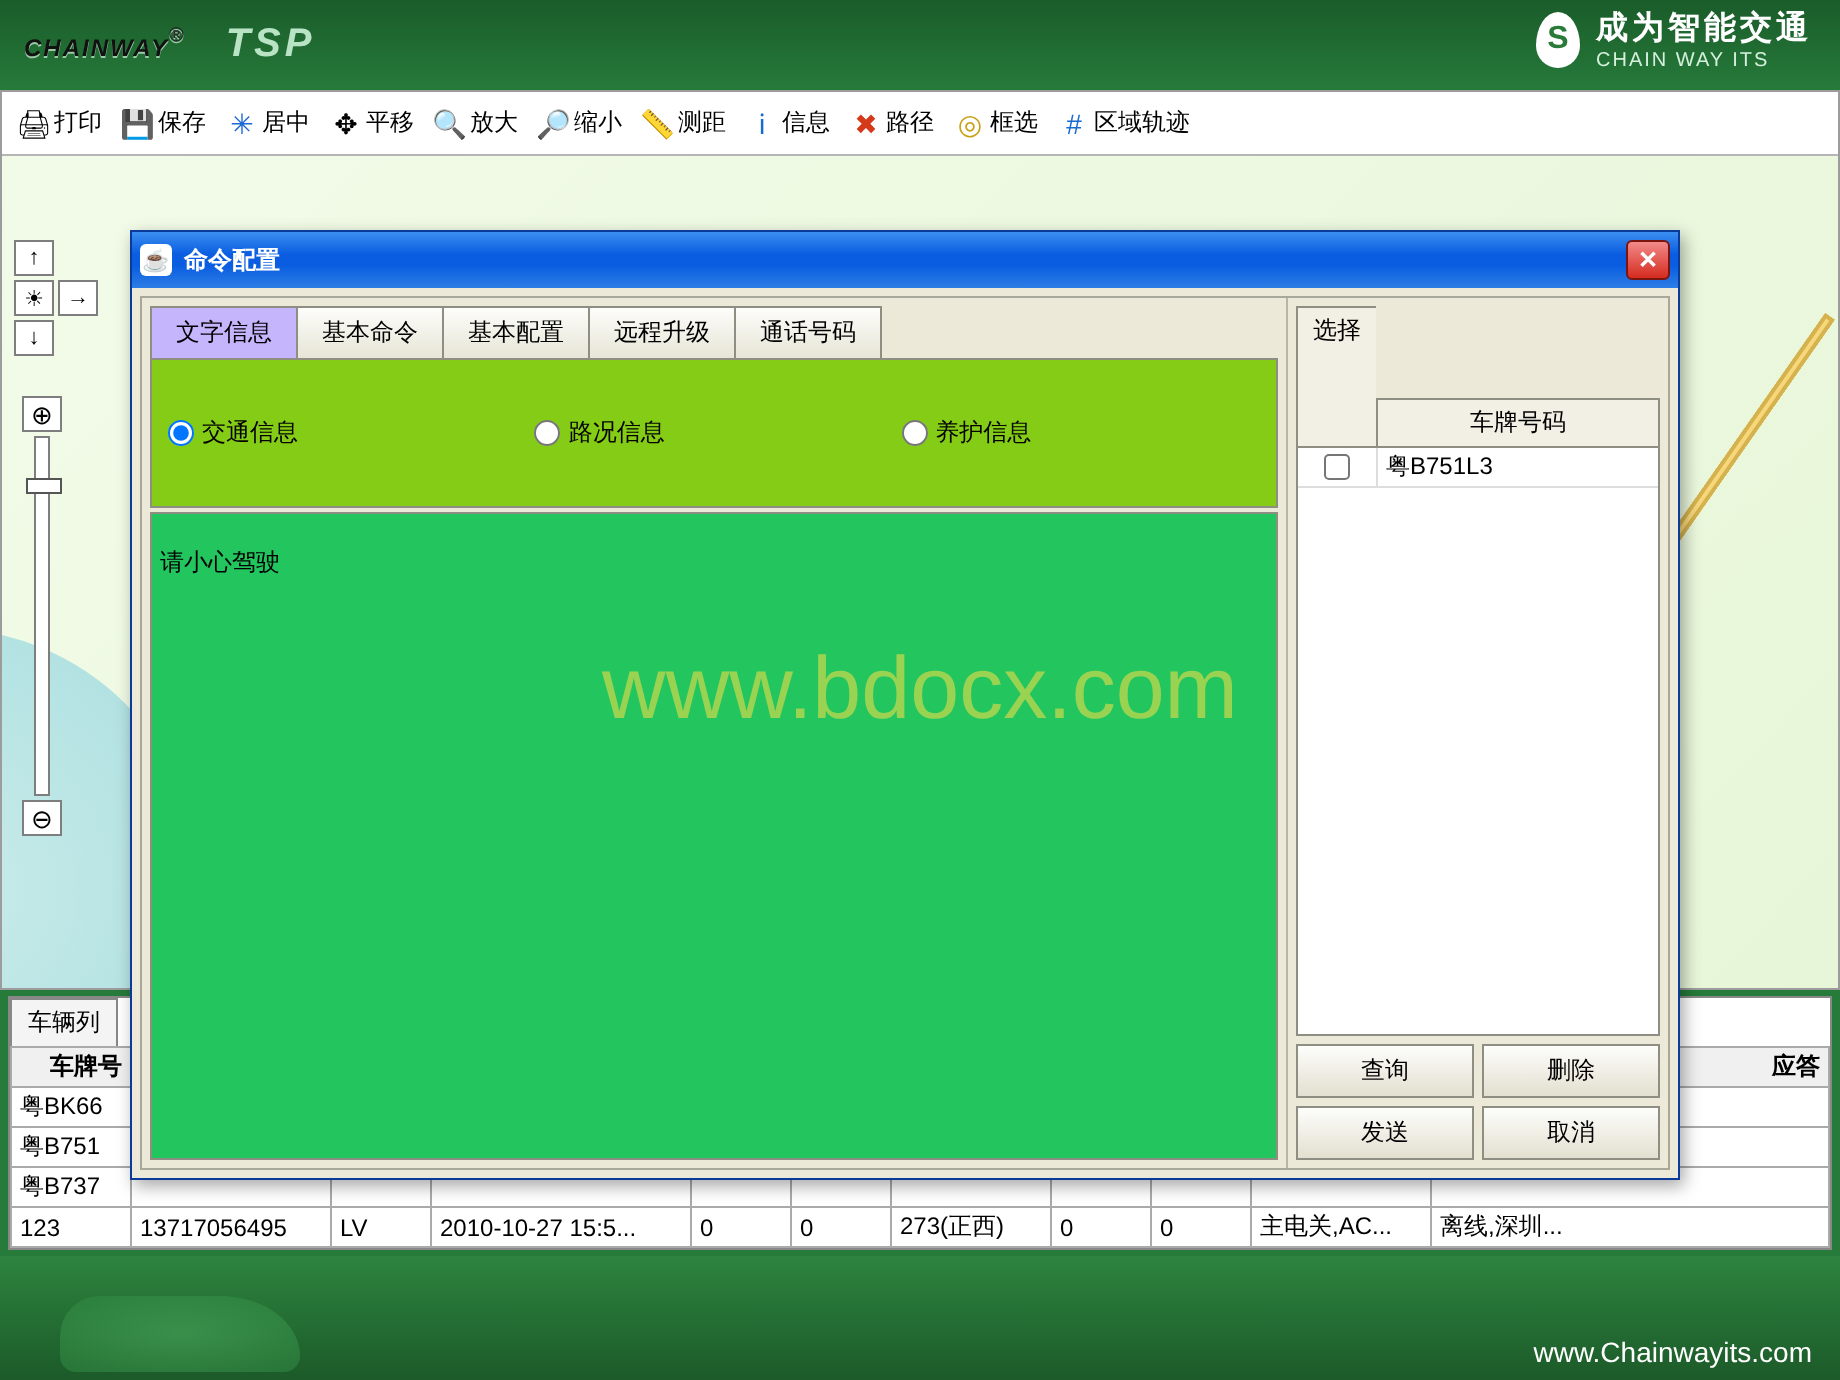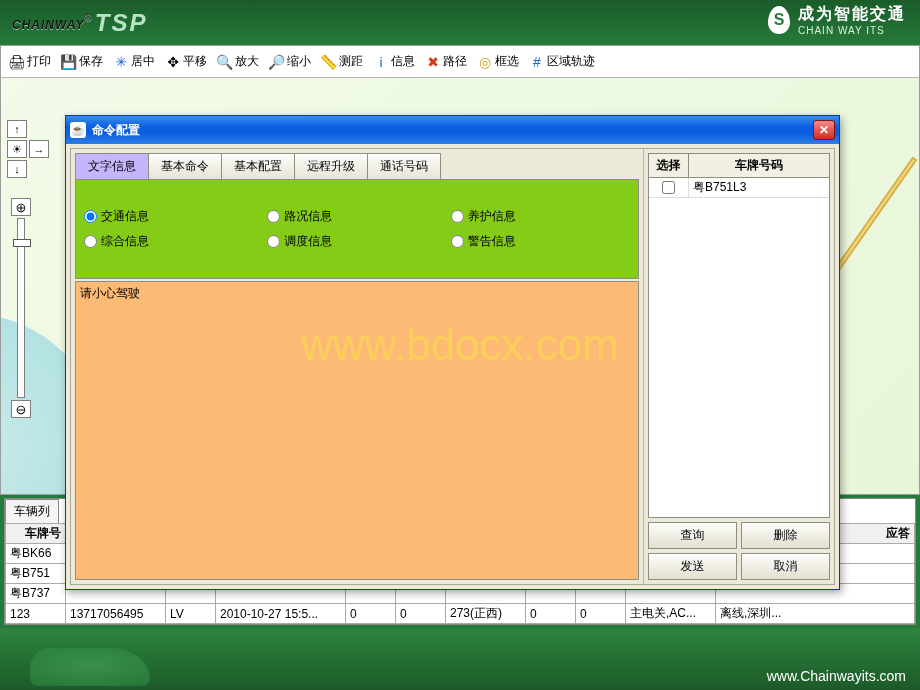--- a/index.html
+++ b/index.html
@@ -1,20 +1,20 @@
 <!DOCTYPE html>
 <html><head>
 <meta charset="utf-8">
 <style>
 * { box-sizing: border-box; margin: 0; padding: 0; font-family: "Microsoft YaHei", SimSun, Arial, sans-serif; font-size: 12px; }
 body { width: 920px; height: 690px; overflow: hidden; position: relative; background: #267a3a; }
 .header { height: 45px; background: linear-gradient(#1a5c2a,#267a3a); display: flex; align-items: center; padding: 0 12px; color: #fff; position: relative; }
 .logo-chainway { font-size: 20px; font-weight: 900; font-style: italic; letter-spacing: 1px; color: #111; text-shadow: 0 1px 0 #9cc9a8; }
 .logo-reg { font-size: 10px; font-style: normal; vertical-align: super; color:#2a2a2a;}
-.logo-tsp { font-size: 24px; font-weight: 700; font-style: italic; margin-left: 2px; letter-spacing: 2px; color: #b9e3c5; }
+.logo-tsp { font-size: 20px; font-weight: 700; font-style: italic; margin-left: 20px; letter-spacing: 2px; color: #b9e3c5; }
 .header-right { position: absolute; right: 14px; top: 4px; display: flex; align-items: center; gap: 8px; }
 .its-logo { width: 22px; height: 28px; background: #fff; border-radius: 50% 50% 50% 50% / 60% 60% 40% 40%; display: flex; align-items: center; justify-content: center; color: #2a7a3a; font-weight: 700; font-size: 16px;}
 .its-text-cn { font-size: 16px; font-weight: 700; color: #fff; letter-spacing: 2px;}
 .its-text-en { font-size: 10px; color: #d6f0de; letter-spacing: 1px;}
 .map-area { position: absolute; left: 0; top: 45px; right: 0; height: 450px; background: #eaf7e1; border: 1px solid #9c9c9c; }
 .toolbar { height: 32px; background: #fff; border-bottom: 1px solid #b5b5b5; display: flex; align-items: center; padding: 0 4px; gap: 2px; }
 .tbtn { display: flex; align-items: center; gap: 2px; padding: 2px 4px; border-radius: 3px; cursor: pointer; }
 .tbtn .ic { width: 16px; height: 16px; display: inline-flex; align-items: center; justify-content: center; font-size: 14px; }
 .map-canvas { position: absolute; left: 0; top: 32px; right: 0; bottom: 0; background: linear-gradient(135deg,#f2fbe8 0%,#e7f6d8 100%); overflow: hidden;}
 .water { position: absolute; width: 260px; height: 260px; background: radial-gradient(#b8e5ec,#8cd2dd); border-radius: 50%; left: -160px; bottom: -80px; opacity: .7;}
@@ -41,26 +41,26 @@
 .dlg-close { margin-left: auto; width: 22px; height: 20px; background: linear-gradient(#f28a8a,#d52b1e); border: 1px solid #7a1510; border-radius: 3px; color: #fff; display:flex;align-items:center;justify-content:center;font-weight:700;cursor:pointer;}
 .dlg-body { flex: 1; display: flex; border: 1px solid #a8a89a; margin: 4px; background: #ece9d8;}
 .dlg-left { flex: 1; display: flex; flex-direction: column; border-right: 1px solid #b6b6aa;}
 .tabs-row { display: flex; padding: 4px 4px 0 4px; gap: 0;}
 .tab { padding: 4px 12px; border: 1px solid #8e8e82; background: linear-gradient(#fdfdfb,#e7e5d6); cursor: pointer; border-bottom: none; margin-right: -1px;}
 .tab.active { background: #c4b5fd; position: relative; z-index: 2;}
 .radio-area { border: 1px solid #8e8e82; background: #84cc16; margin: 0 4px; padding: 24px 6px;}
 .radio-row { display: flex;}
 .radio-cell { flex: 1; display: flex; align-items: center; gap: 4px; padding: 4px 2px;}
 .radio-cell input { margin: 0;}
-.text-area { flex: 1; margin: 2px 4px 4px 4px; border: 1px solid #8e8e82; background: #fdba74; padding: 3px 4px;}
+.text-area { flex: 1; margin: 2px 4px 4px 4px; border: 1px solid #8e8e82; background: #22c55e; padding: 16px 4px;}
 .dlg-right { width: 190px; display: flex; flex-direction: column; padding: 4px;}
-.veh-head { display: flex; font-weight: bold;}
+.veh-head { display: flex;}
 .veh-head .h { border: 1px solid #8e8e82; background: #f2f0e4; padding: 3px 0; text-align: center;}
 .veh-head .h1 { width: 40px; border-right: none;}
-.veh-head .h2 { flex: 1;}
+.veh-head .h2 { flex: 1; margin-top: 46px;}
 .veh-body { flex: 1; border: 1px solid #8e8e82; border-top: none; background: #fff;}
 .veh-row { display: flex; height: 20px;}
 .veh-row .c1 { width: 40px; display:flex;align-items:center;justify-content:center; border-right: 1px solid #ddd; border-bottom:1px solid #ddd;}
 .veh-row .c2 { flex: 1; padding: 1px 4px; border-bottom:1px solid #ddd;}
 .veh-row input[type=checkbox]{ width:13px;height:13px;}
 .btn-grid { display: grid; grid-template-columns: 1fr 1fr; gap: 4px; margin-top: 4px;}
 .dbtn { border: 1px solid #8e8e82; background: linear-gradient(#fdfdfb,#e3e0d0); padding: 4px 14px; text-align: center; cursor: pointer;}
 </style>
 </head>
 <body>
@@ -267,34 +267,20 @@
             </label>
           <label class="radio-cell">
               <input type="radio" name="it" style="">
               <span>路况信息</span>
             </label>
           <label class="radio-cell">
               <input type="radio" name="it" style="">
               <span>养护信息</span>
             </label>
         </div>
-        <div class="radio-row">
-          <label class="radio-cell">
-              <input type="radio" name="it" style="">
-              <span>综合信息</span>
-            </label>
-          <label class="radio-cell">
-              <input type="radio" name="it" style="">
-              <span>调度信息</span>
-            </label>
-          <label class="radio-cell">
-              <input type="radio" name="it" style="">
-              <span>警告信息</span>
-            </label>
-        </div>
       </div>
       <div class="text-area">请小心驾驶</div>
     </div>
     <div class="dlg-right">
       <div class="veh-head">
         <div class="h h1">选择</div>
         <div class="h h2">车牌号码</div>
       </div>
       <div class="veh-body">
         <div class="veh-row">

